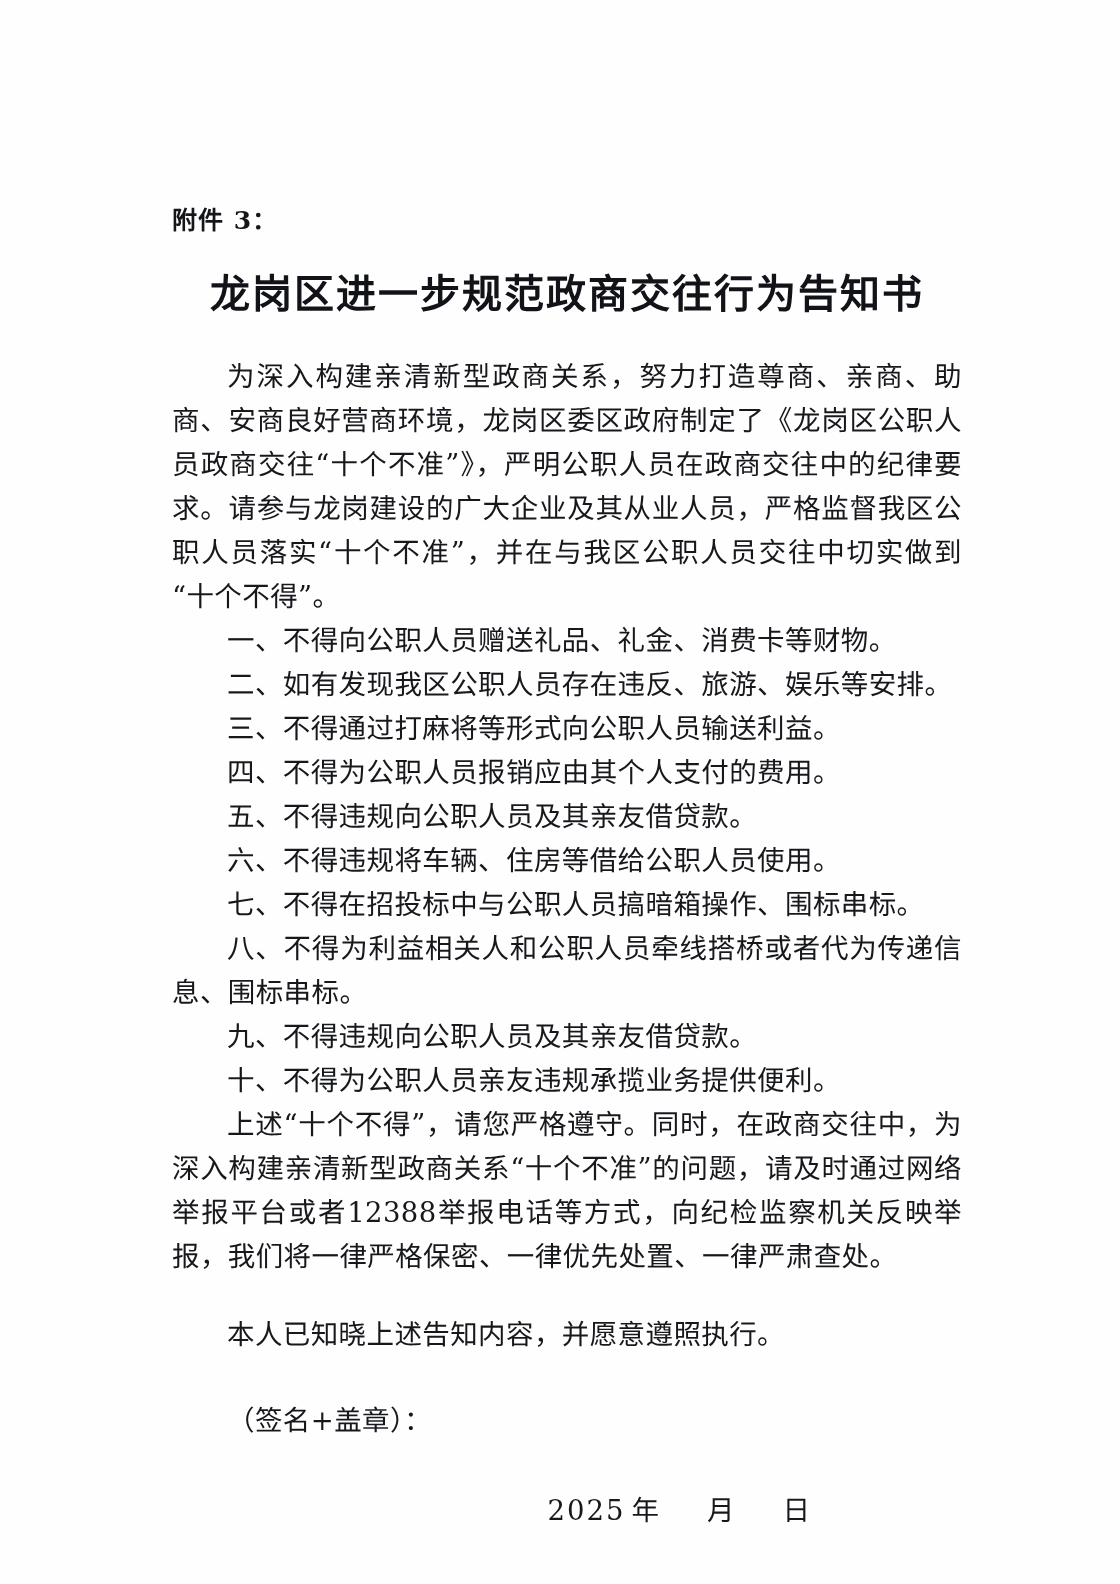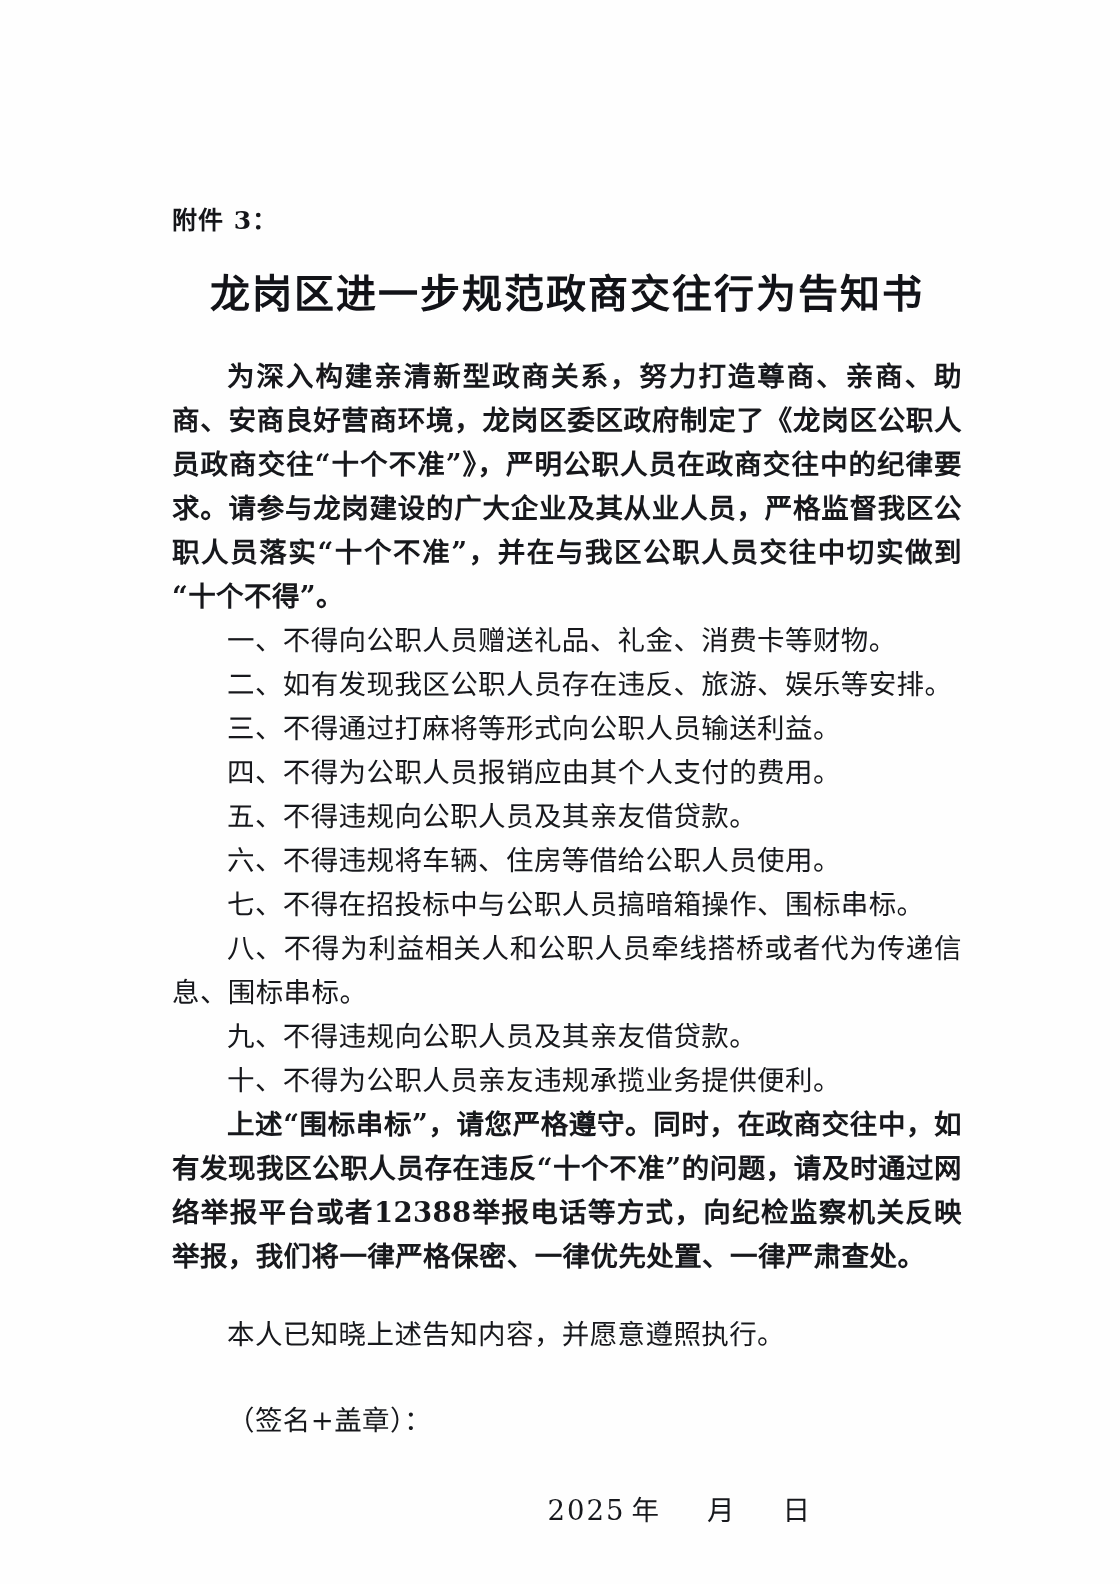--- a/index.html
+++ b/index.html
@@ -48,21 +48,20 @@
   .body-text {
     font-size: 27.5px;
     line-height: 44px;
     color: #17181c;
     text-align: justify;
     letter-spacing: 0.4px;
   }
   .para {
     margin: 0;
     text-indent: 2em;
-    font-weight: bold;
   }
   .clause {
     margin: 0;
     text-indent: 2em;
   }
   .clause.no-indent-wrap {
     text-indent: 2em;
   }
   .ack {
     margin: 34px 0 0 0;
@@ -101,21 +100,21 @@
       <p class="clause">二、如有发现我区公职人员存在违反、旅游、娱乐等安排。</p>
       <p class="clause">三、不得通过打麻将等形式向公职人员输送利益。</p>
       <p class="clause">四、不得为公职人员报销应由其个人支付的费用。</p>
       <p class="clause">五、不得违规向公职人员及其亲友借贷款。</p>
       <p class="clause">六、不得违规将车辆、住房等借给公职人员使用。</p>
       <p class="clause">七、不得在招投标中与公职人员搞暗箱操作、围标串标。</p>
       <p class="clause no-indent-wrap">八、不得为利益相关人和公职人员牵线搭桥或者代为传递信息、围标串标。</p>
       <p class="clause">九、不得违规向公职人员及其亲友借贷款。</p>
       <p class="clause">十、不得为公职人员亲友违规承揽业务提供便利。</p>
 
-      <p class="para">上述“围标串标”，请您严格遵守。同时，在政商交往中，如有发现我区公职人员存在违反“十个不准”的问题，请及时通过网络举报平台或者12388举报电话等方式，向纪检监察机关反映举报，我们将一律严格保密、一律优先处置、一律严肃查处。</p>
+      <p class="para">上述“十个不得”，请您严格遵守。同时，在政商交往中，为深入构建亲清新型政商关系“十个不准”的问题，请及时通过网络举报平台或者12388举报电话等方式，向纪检监察机关反映举报，我们将一律严格保密、一律优先处置、一律严肃查处。</p>
 
       <p class="ack">本人已知晓上述告知内容，并愿意遵照执行。</p>
 
       <p class="signature">（签名+盖章）：</p>
 
       <p class="date-line">
         <span class="y">2025</span><span>年</span><span class="gap"></span><span>月</span><span class="gap"></span><span>日</span>
       </p>
 
     </div>

